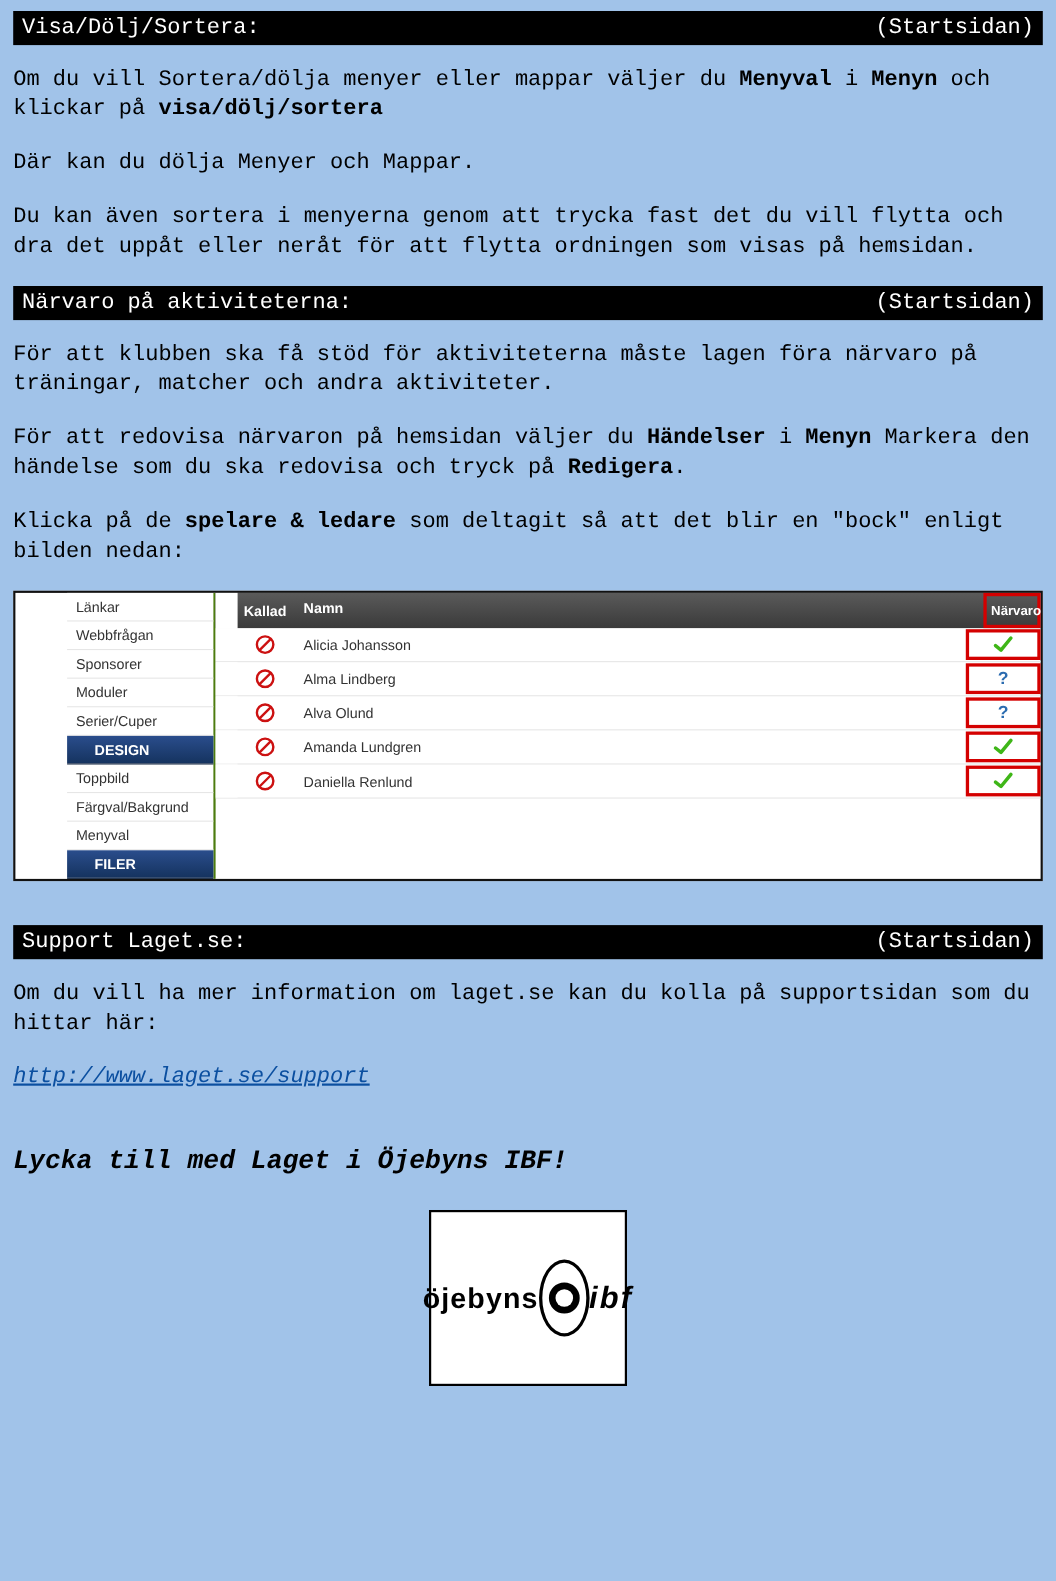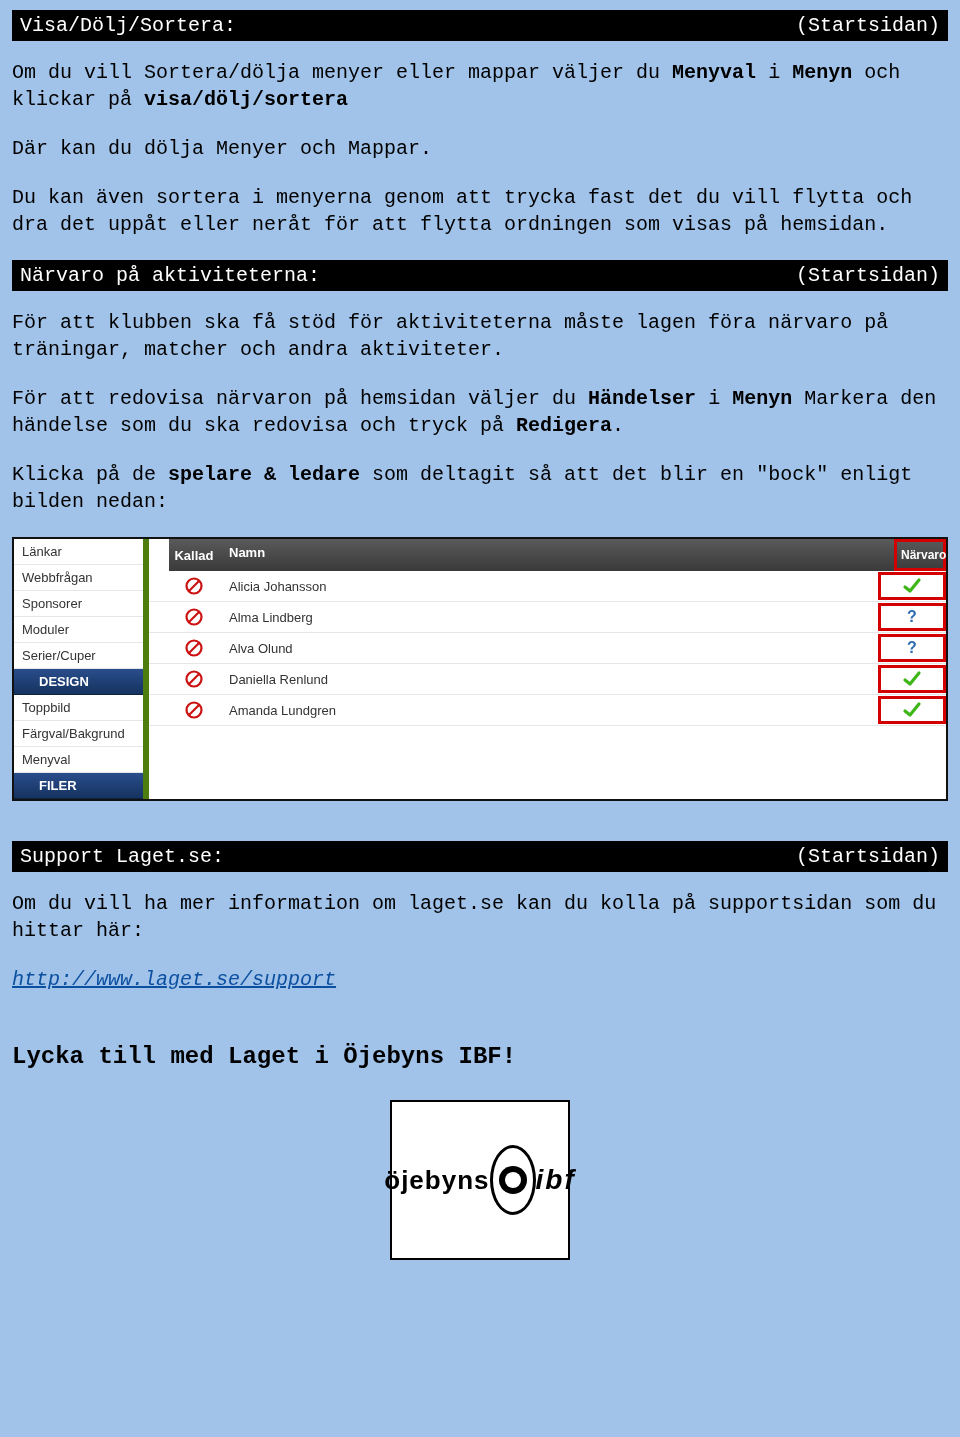--- a/index.html
+++ b/index.html
@@ -16,36 +16,37 @@
     color: #fff;
     display: flex;
     justify-content: space-between;
     padding: 4px 8px;
     font-weight: normal;
     margin-bottom: 18px;
   }
   .body-text { margin-bottom: 22px; line-height: 1.35; }
   .bold { font-weight: bold; }
   a.link { color: #0b4fa0; text-decoration: underline; font-style: italic; }
-  .closing { font-weight: bold; font-size: 24px; margin-top: 50px; margin-bottom: 30px; }
+  .closing { font-weight: bold; font-style: italic; font-size: 24px; margin-top: 50px; margin-bottom: 30px; }
 
   
   .screenshot {
     border: 2px solid #111;
     background: #fff;
     display: flex;
     width: 100%;
     margin: 10px 0 40px 0;
     font-family: Arial, Helvetica, sans-serif;
     font-size: 13px;
   }
   .sidebar {
     width: 135px;
     background: #fff;
-    border-right: 6px solid #4d7c0f;
+    border-right: 2px solid #4d7c0f;
+    margin-left: 47px;
   }
   .side-item {
     padding: 5px 8px;
     border-bottom: 1px solid #e6e6e6;
     color: #333;
   }
   .side-cat {
     background: #19366a;
     background: linear-gradient(#2a4d8c,#15335f);
     color: #fff;
@@ -197,39 +198,39 @@
         </div>
         <div class="trow">
           <div class="col-left">
             <span class="icon-box">
               <svg width="18" height="18" viewBox="0 0 18 18">
                 <circle cx="9" cy="9" r="7.5" fill="none" stroke="#c11" stroke-width="2.2"></circle>
                 <line x1="4" y1="14" x2="14" y2="4" stroke="#c11" stroke-width="2.2"></line>
               </svg>
             </span>
           </div>
-          <div class="col-name">Daniella Renlund</div>
+          <div class="col-name">Amanda Lundgren</div>
           <div class="col-narvaro narvaro-hilite">
             <span class="icon-box">
               <svg width="20" height="20" viewBox="0 0 20 20">
                 <path d="M3 11 L8 15 L17 4" fill="none" stroke="#3fb618" stroke-width="3.2" stroke-linecap="round" stroke-linejoin="round"></path>
               </svg>
             </span>
           </div>
         </div>
         <div class="trow">
           <div class="col-left">
             <span class="icon-box">
               <svg width="18" height="18" viewBox="0 0 18 18">
                 <circle cx="9" cy="9" r="7.5" fill="none" stroke="#c11" stroke-width="2.2"></circle>
                 <line x1="4" y1="14" x2="14" y2="4" stroke="#c11" stroke-width="2.2"></line>
               </svg>
             </span>
           </div>
-          <div class="col-name">Amanda Lundgren</div>
+          <div class="col-name">Daniella Renlund</div>
           <div class="col-narvaro narvaro-hilite">
             <span class="icon-box">
               <svg width="20" height="20" viewBox="0 0 20 20">
                 <path d="M3 11 L8 15 L17 4" fill="none" stroke="#3fb618" stroke-width="3.2" stroke-linecap="round" stroke-linejoin="round"></path>
               </svg>
             </span>
           </div>
         </div>
       </div>
   </div>

